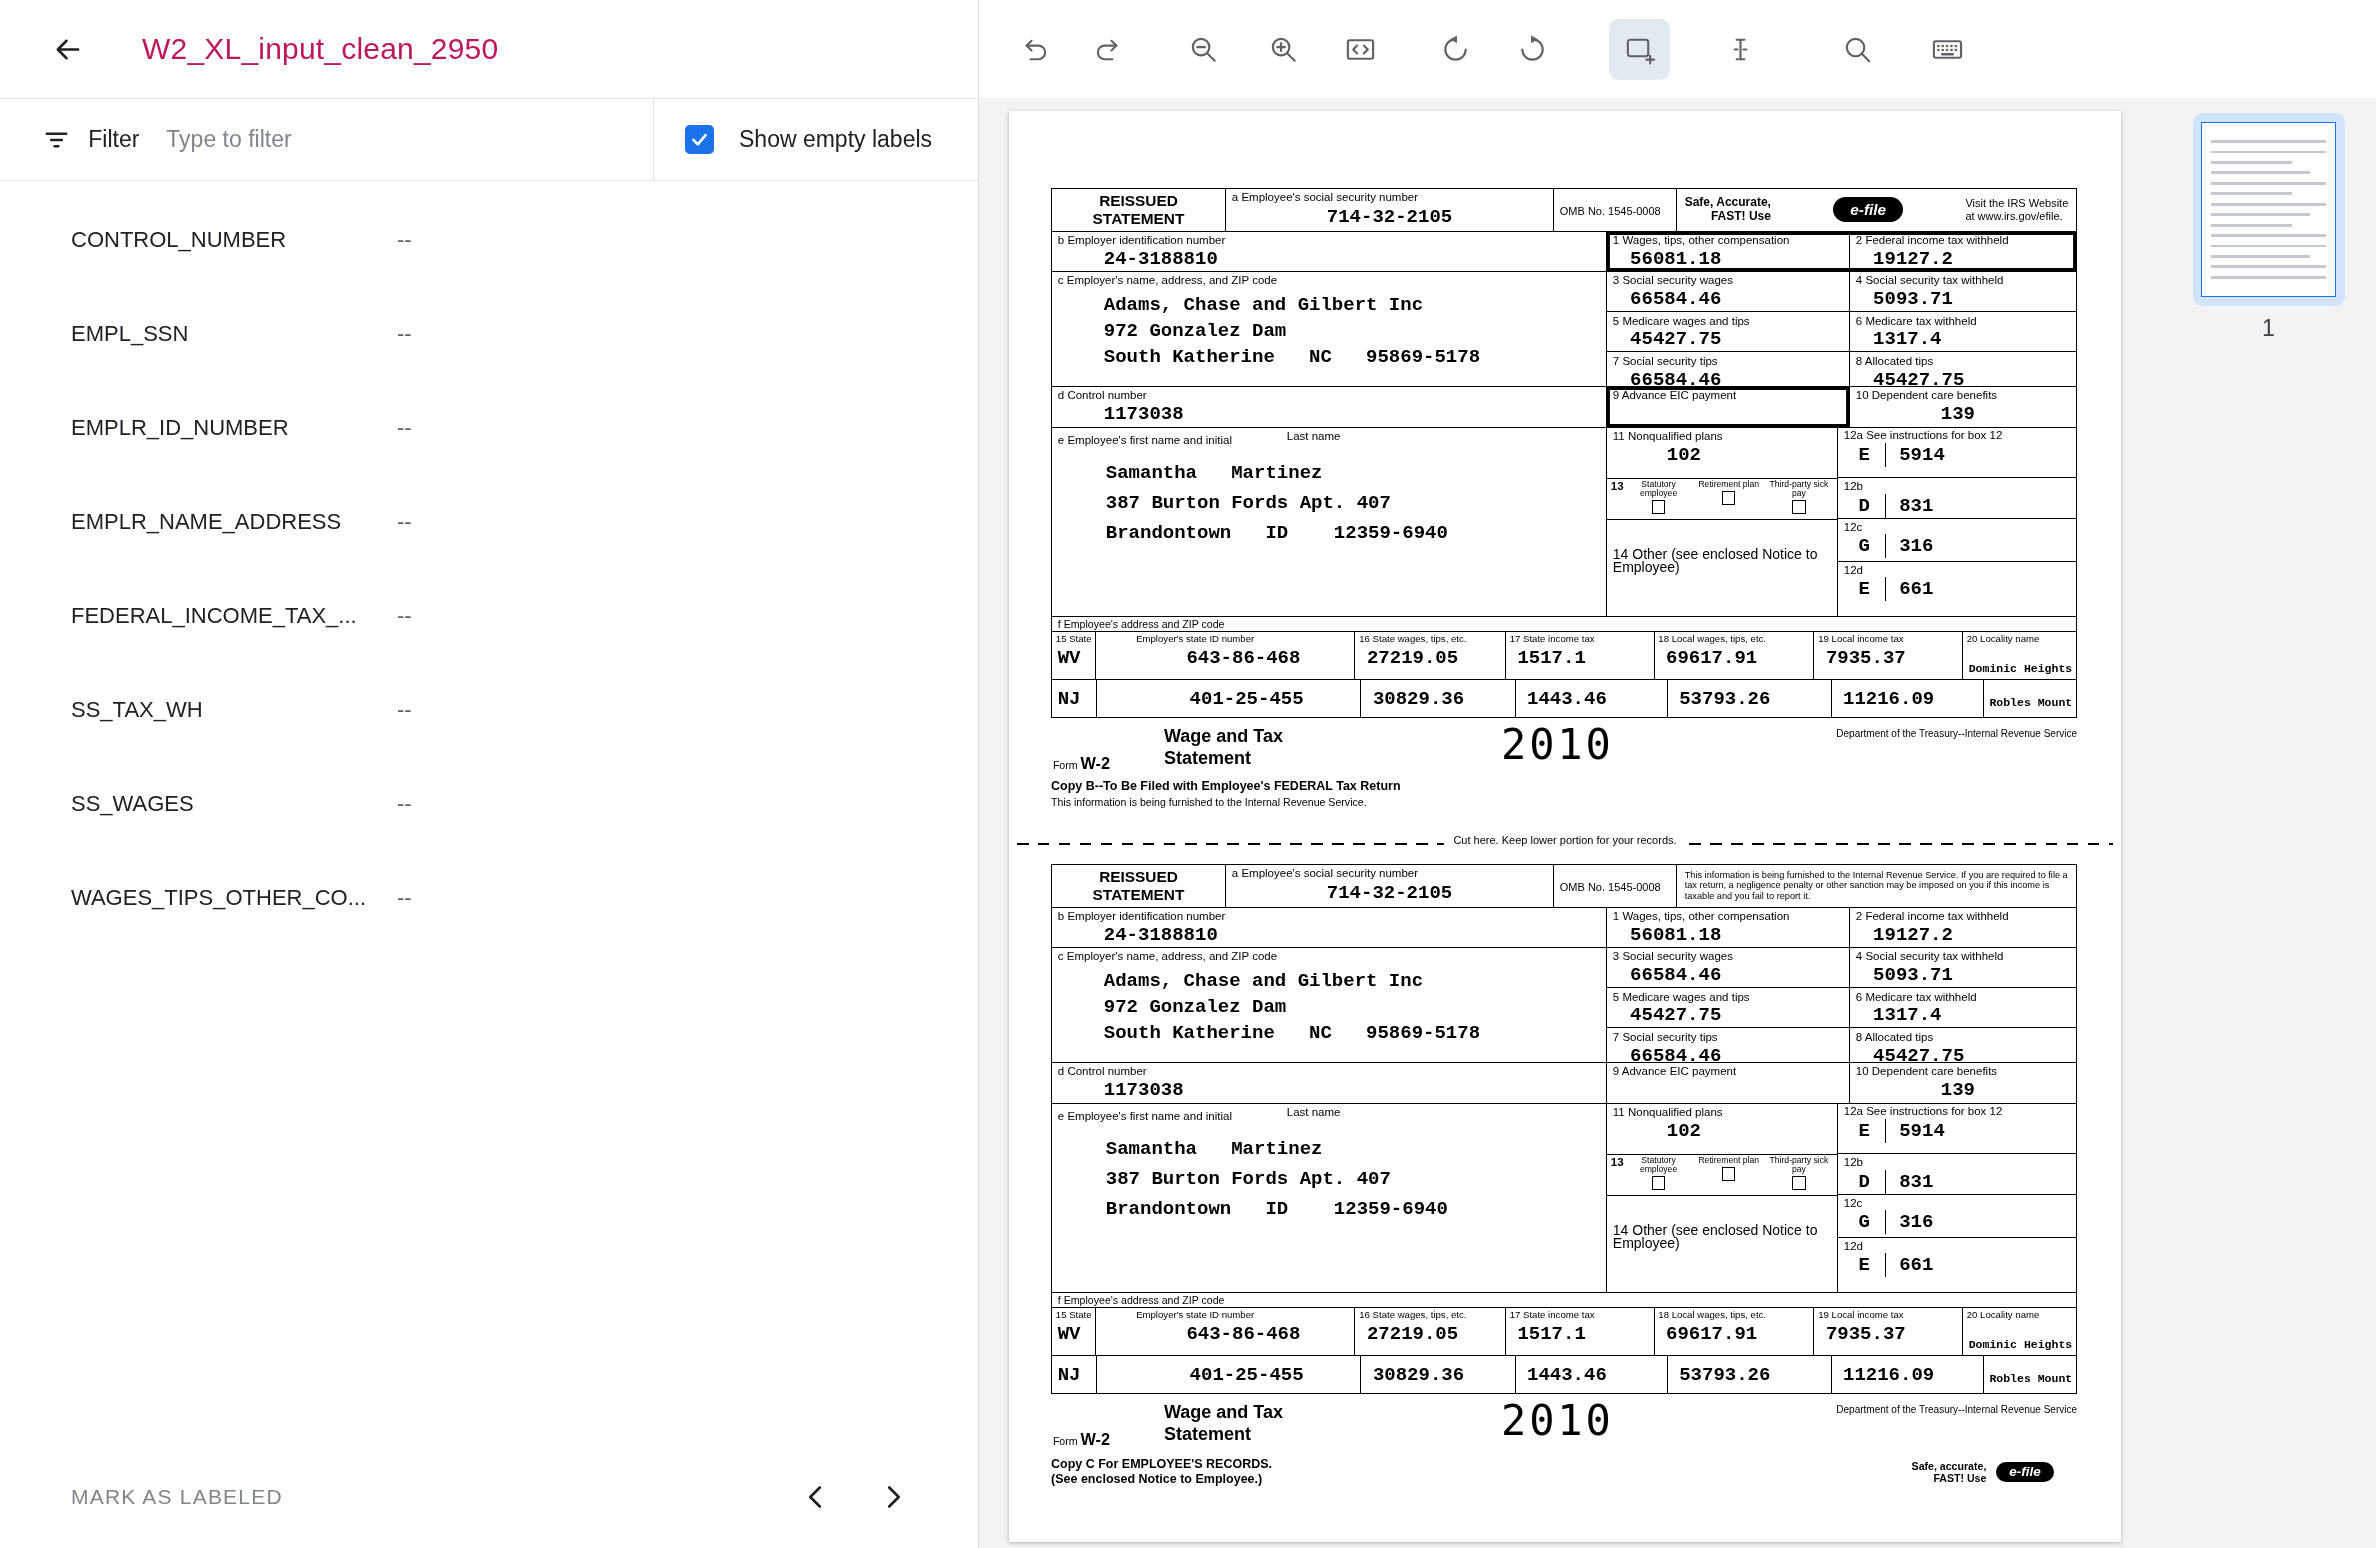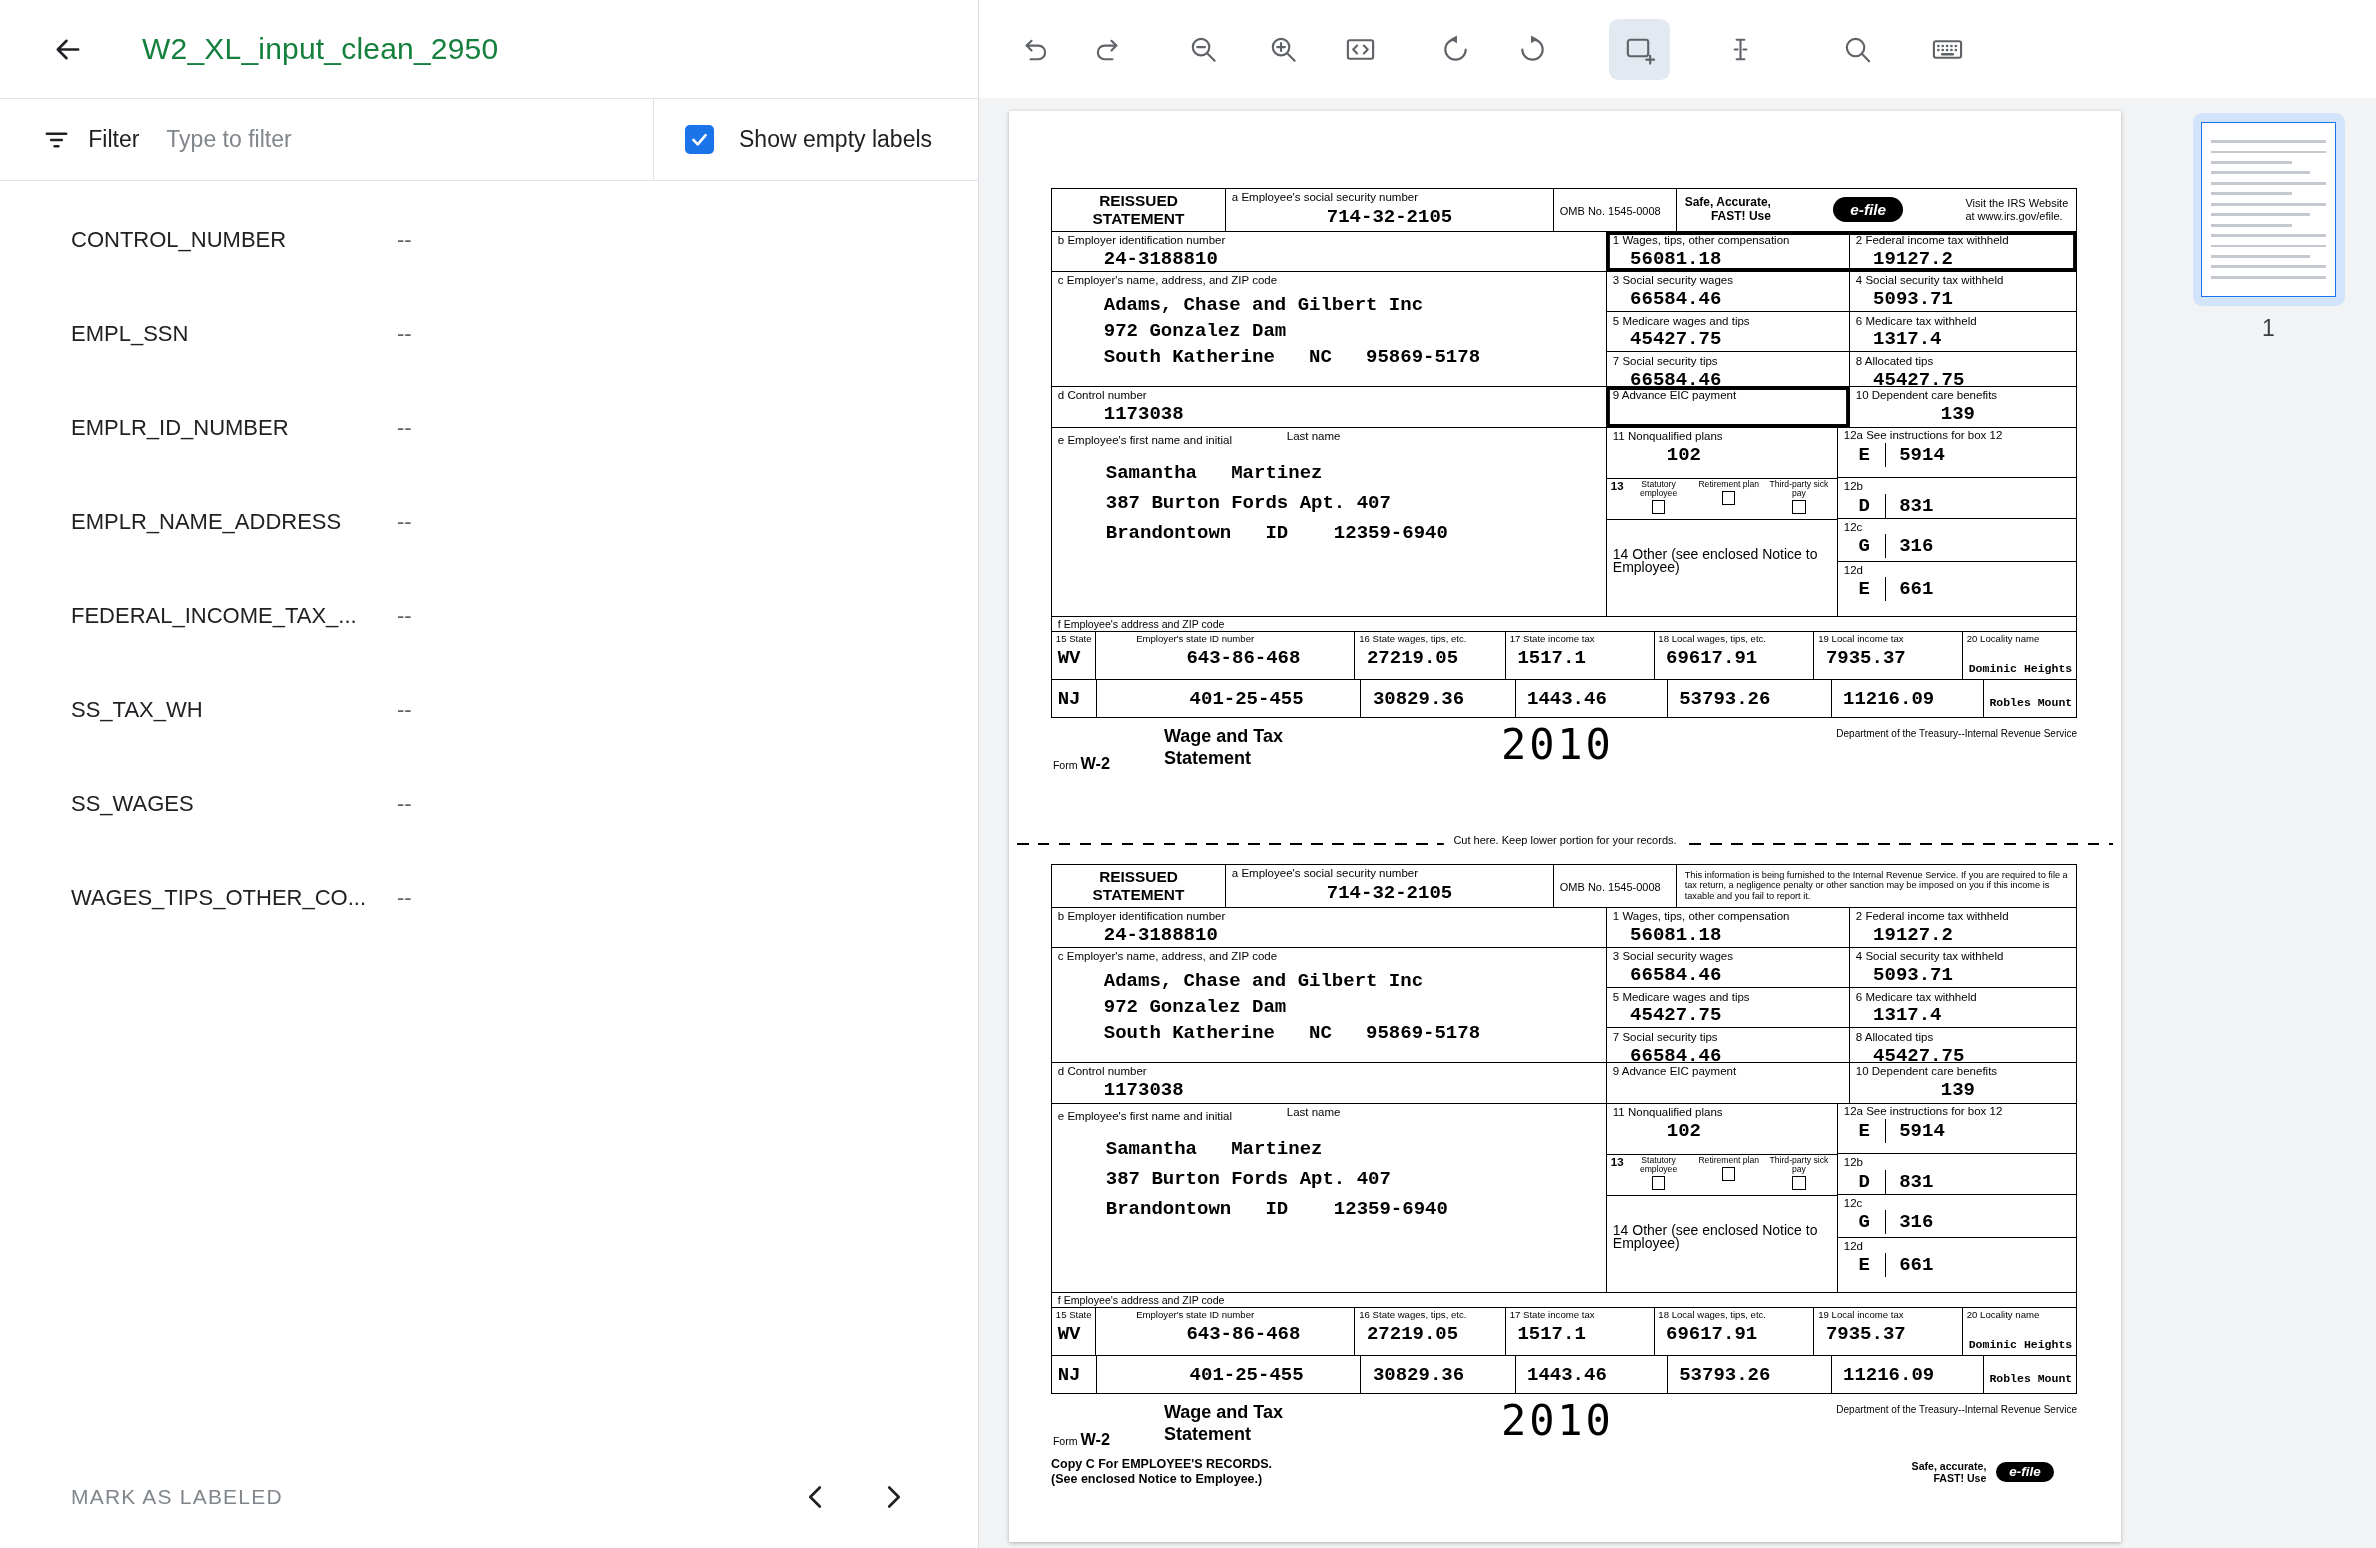--- a/index.html
+++ b/index.html
@@ -4,21 +4,21 @@
 <style>
   * { box-sizing: border-box; margin: 0; padding: 0; }
   html,body { width: 2377px; height: 1549px; overflow: hidden; background: #fff;
     font-family: "Liberation Sans", "DejaVu Sans", sans-serif; }
   #app { display: flex; width: 100%; height: 100%; }
 
   
   .left { width: 979px; min-width: 979px; height: 100%; background: #fff;
     border-right: 1px solid #dadce0; display: flex; flex-direction: column; }
   .lp-head { height: 98px; display: flex; align-items: center; padding: 0 42px; gap: 50px; flex: none; }
-  .lp-head h1 { font-size: 30px; font-weight: 400; color: #15803d; letter-spacing: 0.2px; }
+  .lp-head h1 { font-size: 30px; font-weight: 400; color: #be185d; letter-spacing: 0.2px; }
   .icon-btn { background: none; border: none; cursor: pointer; display: grid; place-items: center;
     width: 50px; height: 50px; border-radius: 50%; }
 
   .filter-row { height: 83px; border-top: 1px solid #e0e3e7; border-bottom: 1px solid #e0e3e7;
     display: flex; flex: none; }
   .filter-left { width: 653px; display: flex; align-items: center; padding-left: 42px; gap: 17.3px; }
   .filter-label { font-size: 23px; color: #202124; font-weight: 500; }
   .filter-input { border: none; outline: none; flex: 1; font-size: 23px; color: #202124;
     margin-left: 9.6px; font-family: inherit; min-width: 0; }
   .filter-input::placeholder { color: #80868b; }
@@ -553,20 +553,24 @@
   <div class="wfoot">
     <div class="fline">
       <div class="formw">
         <span>Form</span>
         <span class="fwn">W-2</span>
       </div>
       <div class="ftitle">Wage and Tax Statement</div>
       <div class="fyear">2010</div>
       <div class="fdept">Department of the Treasury--Internal Revenue Service</div>
     </div>
+    <div class="b-only">
+      <div class="copyline">Copy B--To Be Filed with Employee's FEDERAL Tax Return</div>
+      <div class="copynote">This information is being furnished to the Internal Revenue Service.</div>
+    </div>
 
   </div>
 </div>
           <div class="cutline">
             <div class="dash"></div>
             <span>Cut here.  Keep lower portion for your records.</span>
           </div>
           <div class="w2-instance copyC">
   <div class="w2box">
     <div class="r rA">

